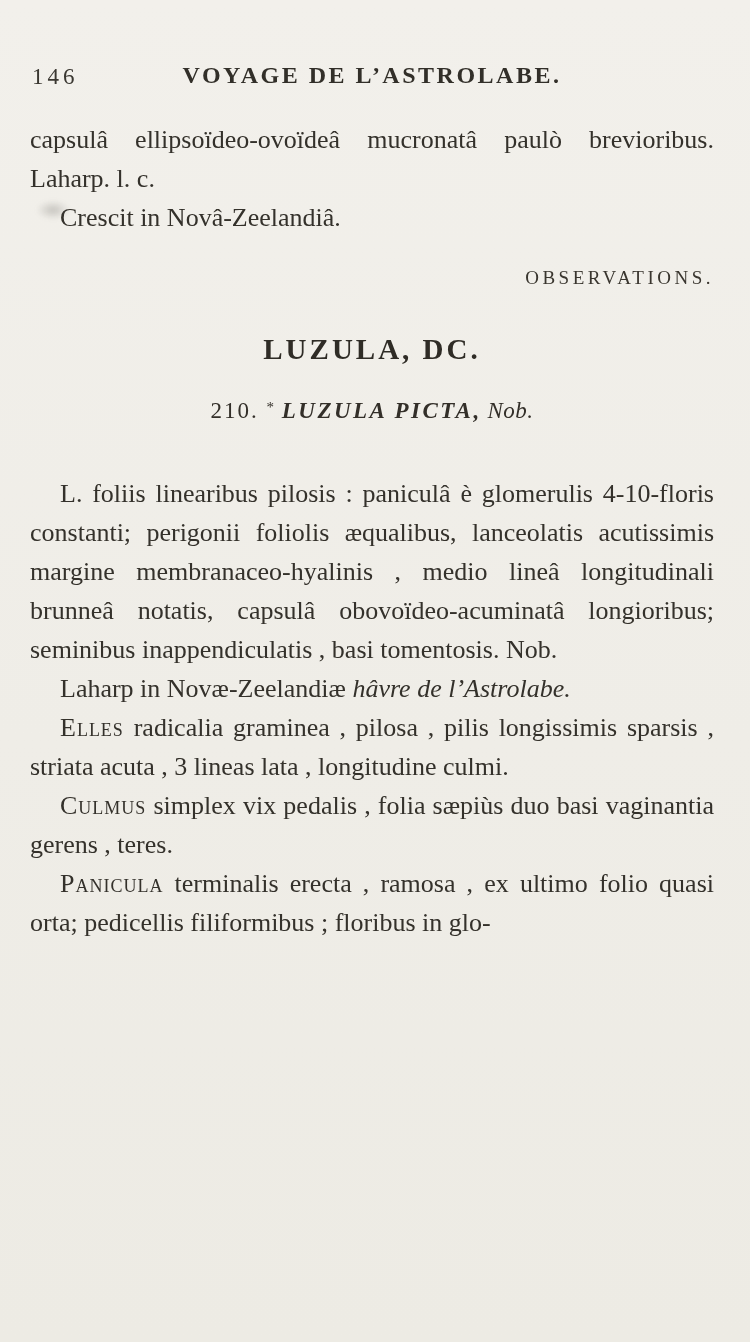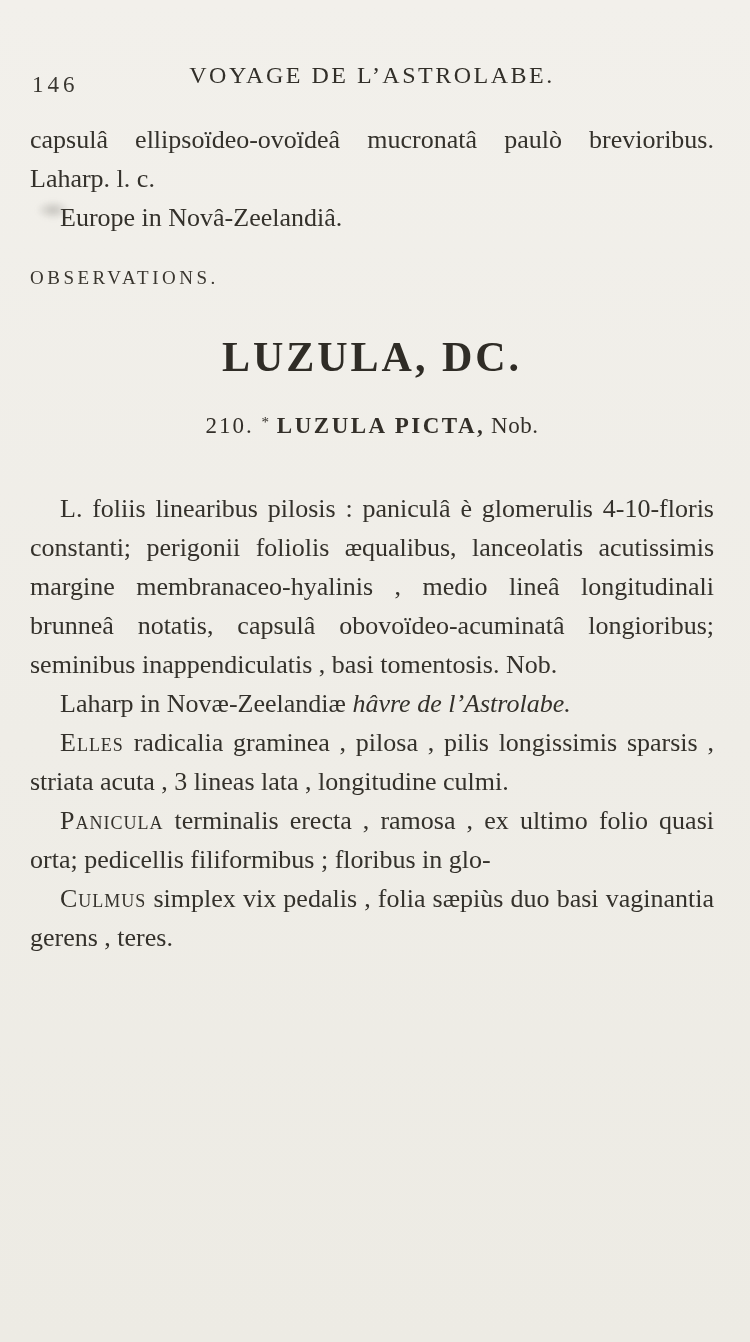--- a/index.html
+++ b/index.html
@@ -17,64 +17,64 @@
     padding: 62px 36px 0 30px;
     background: linear-gradient(180deg, #f2f0eb 0%, #efede7 55%, #edebe4 100%);
   }
   
   .running-head {
     position: relative;
     height: 32px;
     margin-bottom: 26px;
   }
   .page-num {
-    position: absolute; left: 2px; top: 10px;
+    position: absolute; left: 2px; top: 2px;
     font-size: 23px; letter-spacing: 4px; color: #3a3731;
   }
   .head-title {
     display: block; text-align: center;
-    font-size: 24px; font-weight: 400; letter-spacing: 2.5px;
+    font-size: 24px; font-weight: 700; letter-spacing: 2.5px;
     color: #322f29;
   }
   
   p.body {
     margin: 0; padding: 0;
     font-size: 26px; line-height: 39px;
     text-align: justify;
     color: #34312b;
   }
   p.indent { text-indent: 30px; }
   p.noindent { text-indent: 0; }
   
   .small-head {
     margin: 30px 0 26px 0;
-    text-align: left;
+    text-align: right;
     font-size: 19px; letter-spacing: 3.5px;
     font-weight: 400; color: #3a362f;
   }
   
   .genus-heading {
     margin: 44px 0 32px 0;
     text-align: center;
-    font-size: 42px; font-weight: 600; letter-spacing: 3px;
+    font-size: 29px; font-weight: 600; letter-spacing: 3px;
     color: #2f2c26;
   }
   
   .species-heading {
     margin: 0 0 50px 0;
     text-align: center;
     font-size: 23px; font-weight: 400;
     color: #332f29;
   }
   .species-heading .num { letter-spacing: 2px; }
   .species-heading .star {
     font-size: 15px; vertical-align: 6px; padding: 0 2px;
   }
-  .species-heading .sp-name { letter-spacing: 2.5px; font-weight: 600; }
-  .species-heading .author { letter-spacing: 0.5px; }
+  .species-heading .sp-name { letter-spacing: 2.5px; font-weight: 600; font-style: italic; }
+  .species-heading .author { letter-spacing: 0.5px; font-style: italic; }
   .lead-cap {
     font-variant: small-caps;
     letter-spacing: 1px;
   }
   .italic { font-style: italic; }
   
   .smudge {
     position: absolute; left: 36px; top: 200px;
     width: 34px; height: 20px; border-radius: 50%;
     background: radial-gradient(ellipse at center, rgba(90,88,82,0.28), rgba(90,88,82,0) 70%);
@@ -89,21 +89,21 @@
 
   <div class="smudge"></div>
 
   <header class="running-head">
     <span class="page-num">146</span>
     <span class="head-title">VOYAGE DE L’ASTROLABE.</span>
   </header>
 
   <p class="body noindent">capsulâ ellipsoïdeo-ovoïdeâ mucronatâ paulò brevioribus. Laharp. l. c.</p>
 
-  <p class="body indent">Europe in Novâ-Zeelandiâ.</p>
+  <p class="body indent">Crescit in Novâ-Zeelandiâ.</p>
 
   <h3 class="small-head">OBSERVATIONS.</h3>
 
 
   <h1 class="genus-heading">LUZULA, DC.</h1>
 
   <h2 class="species-heading">
     <span class="num">210.</span>
     <span class="star">*</span>
     <span class="sp-name">LUZULA PICTA,</span>
@@ -111,17 +111,17 @@
   </h2>
 
   <p class="body indent">L. foliis linearibus pilosis : paniculâ è glomerulis 4-10-floris constanti; perigonii foliolis æqualibus, lanceolatis acutissimis margine membranaceo-hyalinis , medio lineâ longitudinali brunneâ notatis, capsulâ obovoïdeo-acuminatâ longioribus; seminibus inappendiculatis , basi tomentosis. Nob.</p>
 
   <p class="body indent"><span>Laharp in Novæ-Zeelandiæ </span><span class="italic">hâvre de l’Astrolabe.</span></p>
 
 
 
   <p class="body indent"><span class="lead-cap">Elles</span><span> radicalia graminea , pilosa , pilis longissimis sparsis , striata acuta , 3 lineas lata , longitudine culmi.</span></p>
 
+  <p class="body indent"><span class="lead-cap">Culmus</span><span> simplex vix pedalis , folia sæpiùs duo basi vaginantia gerens , teres.</span></p>
+
   <p class="body indent"><span class="lead-cap">Panicula</span><span> terminalis erecta , ramosa , ex ultimo folio quasi orta; pedicellis filiformibus ; floribus in glo-</span></p>
-
-  <p class="body indent"><span class="lead-cap">Culmus</span><span> simplex vix pedalis , folia sæpiùs duo basi vaginantia gerens , teres.</span></p>
 
 </div>
 
 </body></html>

